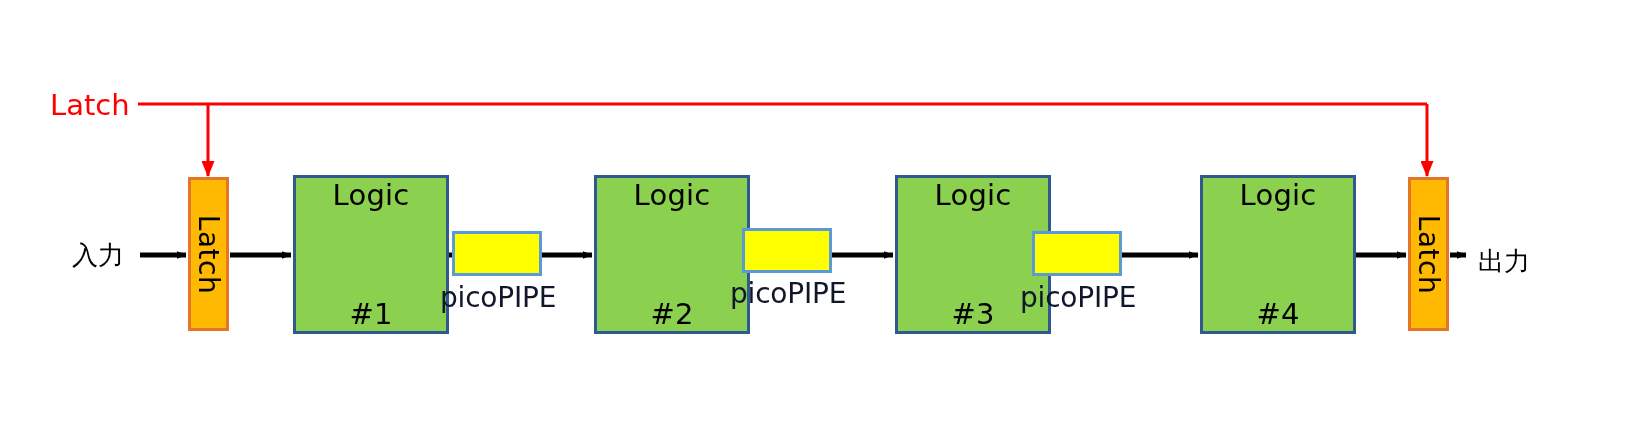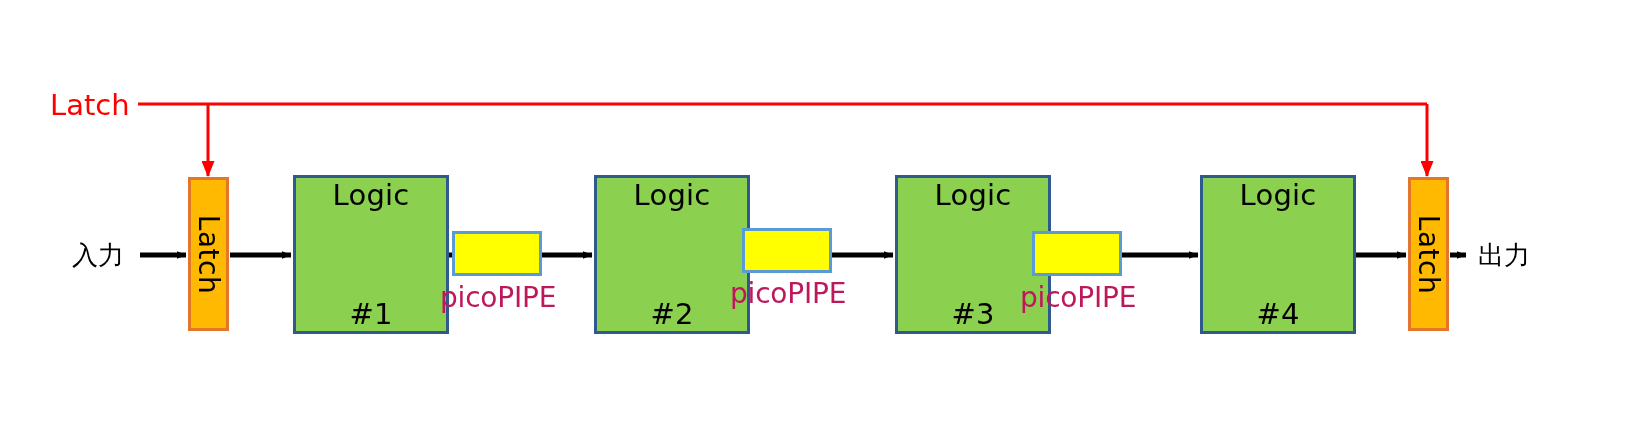--- a/index.html
+++ b/index.html
@@ -57,21 +57,21 @@
     color: #000000;
     letter-spacing: 0.5px;
   }
   .pipe-box {
     background: #FFFF00;
     border: 3px solid #5B9BD5;
   }
   .pipe-label {
     position: absolute;
     font-size: 28px;
-    color: #be185d;
+    color: #0f172a;
     white-space: nowrap;
     letter-spacing: -0.2px;
   }
   .io-label {
     position: absolute;
     font-size: 26px;
     color: #000000;
     white-space: nowrap;
   }
   .clock-label {
@@ -109,21 +109,21 @@
       <path d="M748,255 L893,255" stroke="#000000" stroke-width="5" fill="none" marker-end="url(#arrow-black)"></path>
       <path d="M1049,255 L1198,255" stroke="#000000" stroke-width="5" fill="none" marker-end="url(#arrow-black)"></path>
       <path d="M1355,255 L1406,255" stroke="#000000" stroke-width="5" fill="none" marker-end="url(#arrow-black)"></path>
       <path d="M1450,255 L1466,255" stroke="#000000" stroke-width="5" fill="none" marker-end="url(#arrow-black)"></path>
     </g>
   </svg>
 
   <div class="clock-label" style="left:50px; top:88px;">Latch</div>
 
   <div class="io-label" style="left:72px; top:238px;">入力</div>
-  <div class="io-label" style="left:1478px; top:238px;text-align:center;">出力</div>
+  <div class="io-label" style="left:1478px; top:244px;text-align:center;">出力</div>
 
   <div class="node latch-block" style="left:188px; top:177px; width:41px; height:154px;">
     <span class="latch-text">Latch</span>
   </div>
 
   <div class="node logic-block" style="left:293px; top:175px; width:156px; height:159px;">
     <span>Logic</span>
     <span class="ln2">#1</span>
   </div>
 

